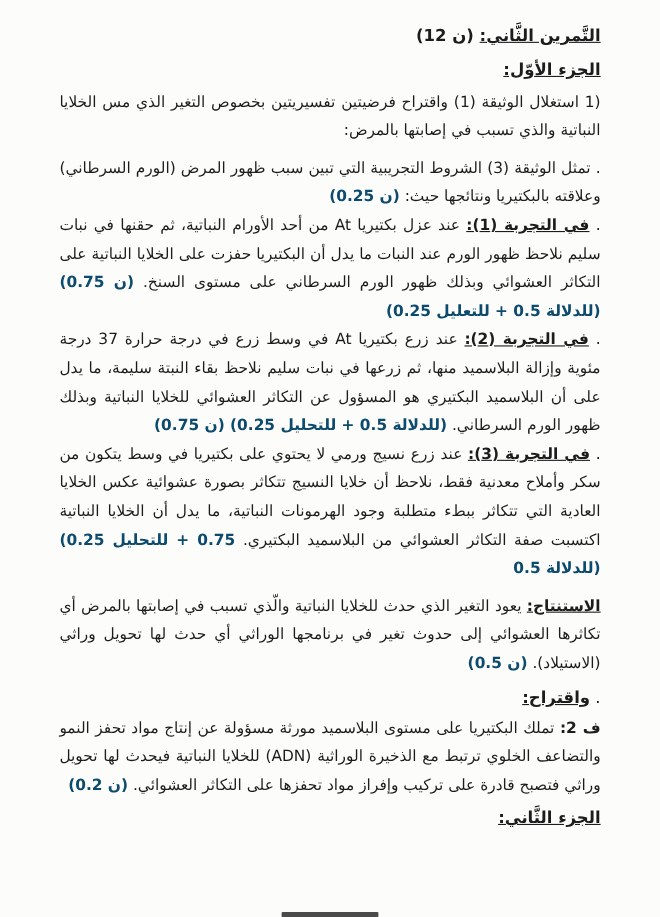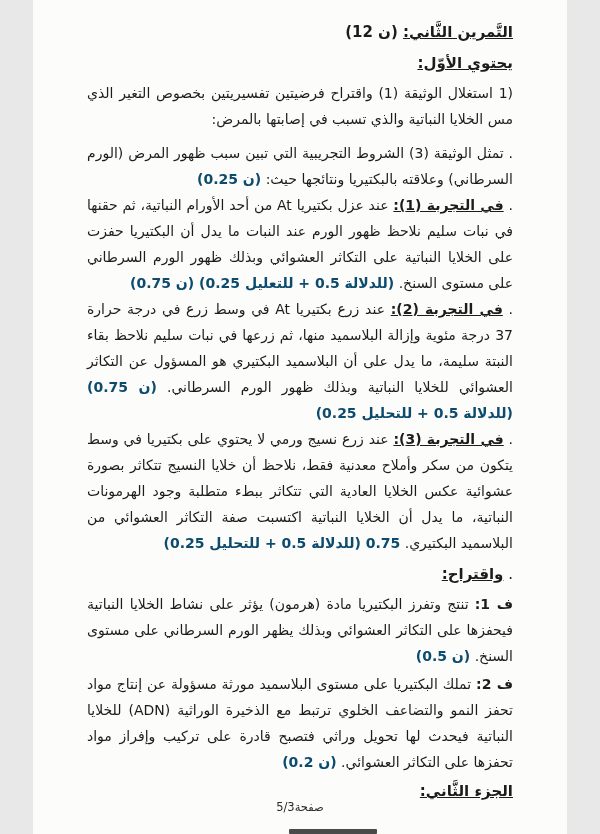--- a/index.html
+++ b/index.html
@@ -1,18 +1,18 @@
 <!DOCTYPE html>
 <html lang="ar"><head>
 <meta charset="utf-8">
 <style>
   html,body{margin:0;padding:0;background:#e8e8e8;}
   .page{
     position:relative;
-    width:534px;height:834px;
+    width:600px;height:834px;
     margin:0 auto;
     background:#fcfcfa;
     overflow:hidden;
     box-sizing:border-box;
     padding:20px 54px 0 54px;
     font-family:"DejaVu Sans", sans-serif;
     color:#1c1c1c;
     font-size:14px;
     line-height:26px;
   }
@@ -55,38 +55,37 @@
     border-radius:1px;
   }
 </style>
 </head>
 <body>
 
 <div class="page">
 
   <div class="heading"><span class="sg-bu">التَّمرين الثَّاني:</span><span class="sg-b"> </span><span class="sg-b">‪(12 ن)‬</span></div>
 
-  <div class="heading mt6"><span class="sg-bu">يحتوي الأوّل:</span></div>
+  <div class="heading mt6"><span class="sg-bu">الجزء الأوّل:</span></div>
 
   <div class="para mt4"><span class="sg-n">‪1)‬ استغلال الوثيقة (1) واقتراح فرضيتين تفسيريتين بخصوص التغير الذي مس الخلايا النباتية والذي تسبب في إصابتها بالمرض:</span></div>
 
   <div class="para mt8"><span class="sg-n">. تمثل الوثيقة (3) الشروط التجريبية التي تبين سبب ظهور المرض (الورم السرطاني) وعلاقته بالبكتيريا ونتائجها حيث: </span><span class="sg-r">‪(0.25 ن)‬</span></div>
 
   <div class="para mt10"><span class="sg-n">. </span><span class="sg-bu">في التجربة (1):</span><span class="sg-n"> عند عزل بكتيريا At من أحد الأورام النباتية، ثم حقنها في نبات سليم نلاحظ ظهور الورم عند النبات ما يدل أن البكتيريا حفزت على الخلايا النباتية على التكاثر العشوائي وبذلك ظهور الورم السرطاني على مستوى السنخ. </span><span class="sg-r">‪(0.75 ن)‬ ‪(0.25 للتعليل‎ + 0.5 للدلالة)‬</span></div>
 
   <div class="para mt10"><span class="sg-n">. </span><span class="sg-bu">في التجربة (2):</span><span class="sg-n"> عند زرع بكتيريا At في وسط زرع في درجة حرارة 37 درجة مئوية وإزالة البلاسميد منها، ثم زرعها في نبات سليم نلاحظ بقاء النبتة سليمة، ما يدل على أن البلاسميد البكتيري هو المسؤول عن التكاثر العشوائي للخلايا النباتية وبذلك ظهور الورم السرطاني. </span><span class="sg-r">‪(0.75 ن)‬ ‪(0.25 للتحليل‎ + 0.5 للدلالة)‬</span></div>
 
   <div class="para mt10"><span class="sg-n">. </span><span class="sg-bu">في التجربة (3):</span><span class="sg-n"> عند زرع نسيج ورمي لا يحتوي على بكتيريا في وسط يتكون من سكر وأملاح معدنية فقط، نلاحظ أن خلايا النسيج تتكاثر بصورة عشوائية عكس الخلايا العادية التي تتكاثر ببطء متطلبة وجود الهرمونات النباتية، ما يدل أن الخلايا النباتية اكتسبت صفة التكاثر العشوائي من البلاسميد البكتيري. </span><span class="sg-r">0.75 ‪(0.25 للتحليل‎ + 0.5 للدلالة)‬</span></div>
 
+  <div class="para mt8"><span class="sg-bu">الاستنتاج:</span><span class="sg-n"> يعود التغير الذي حدث للخلايا النباتية والّذي تسبب في إصابتها بالمرض أي تكاثرها العشوائي إلى حدوث تغير في برنامجها الوراثي أي حدث لها تحويل وراثي (الاستيلاد). </span><span class="sg-r">‪(0.5 ن)‬</span></div>
 
   <div class="heading mt6"><span class="sg-n">. </span><span class="sg-bu">واقتراح:</span></div>
 
-  <div class="para mt4"><span class="sg-b">ف 1:</span><span class="sg-n"> تنتج وتفرز البكتيريا مادة (هرمون) يؤثر على نشاط الخلايا النباتية فيحفزها على التكاثر العشوائي وبذلك يظهر الورم السرطاني على مستوى السنخ. </span><span class="sg-r">‪(0.5 ن)‬</span></div>
 
   <div class="para mt2"><span class="sg-b">ف 2:</span><span class="sg-n"> تملك البكتيريا على مستوى البلاسميد مورثة مسؤولة عن إنتاج مواد تحفز النمو والتضاعف الخلوي ترتبط مع الذخيرة الوراثية (ADN) للخلايا النباتية فيحدث لها تحويل وراثي فتصبح قادرة على تركيب وإفراز مواد تحفزها على التكاثر العشوائي. </span><span class="sg-r">‪(0.2 ن)‬</span></div>
 
   <div class="heading mt4"><span class="sg-bu">الجزء الثَّاني:</span></div>
 
-  <div class="footer">صفحة5/3</div>
 
   <div class="bottom-mark"></div>
 
 </div>
 
 </body></html>

